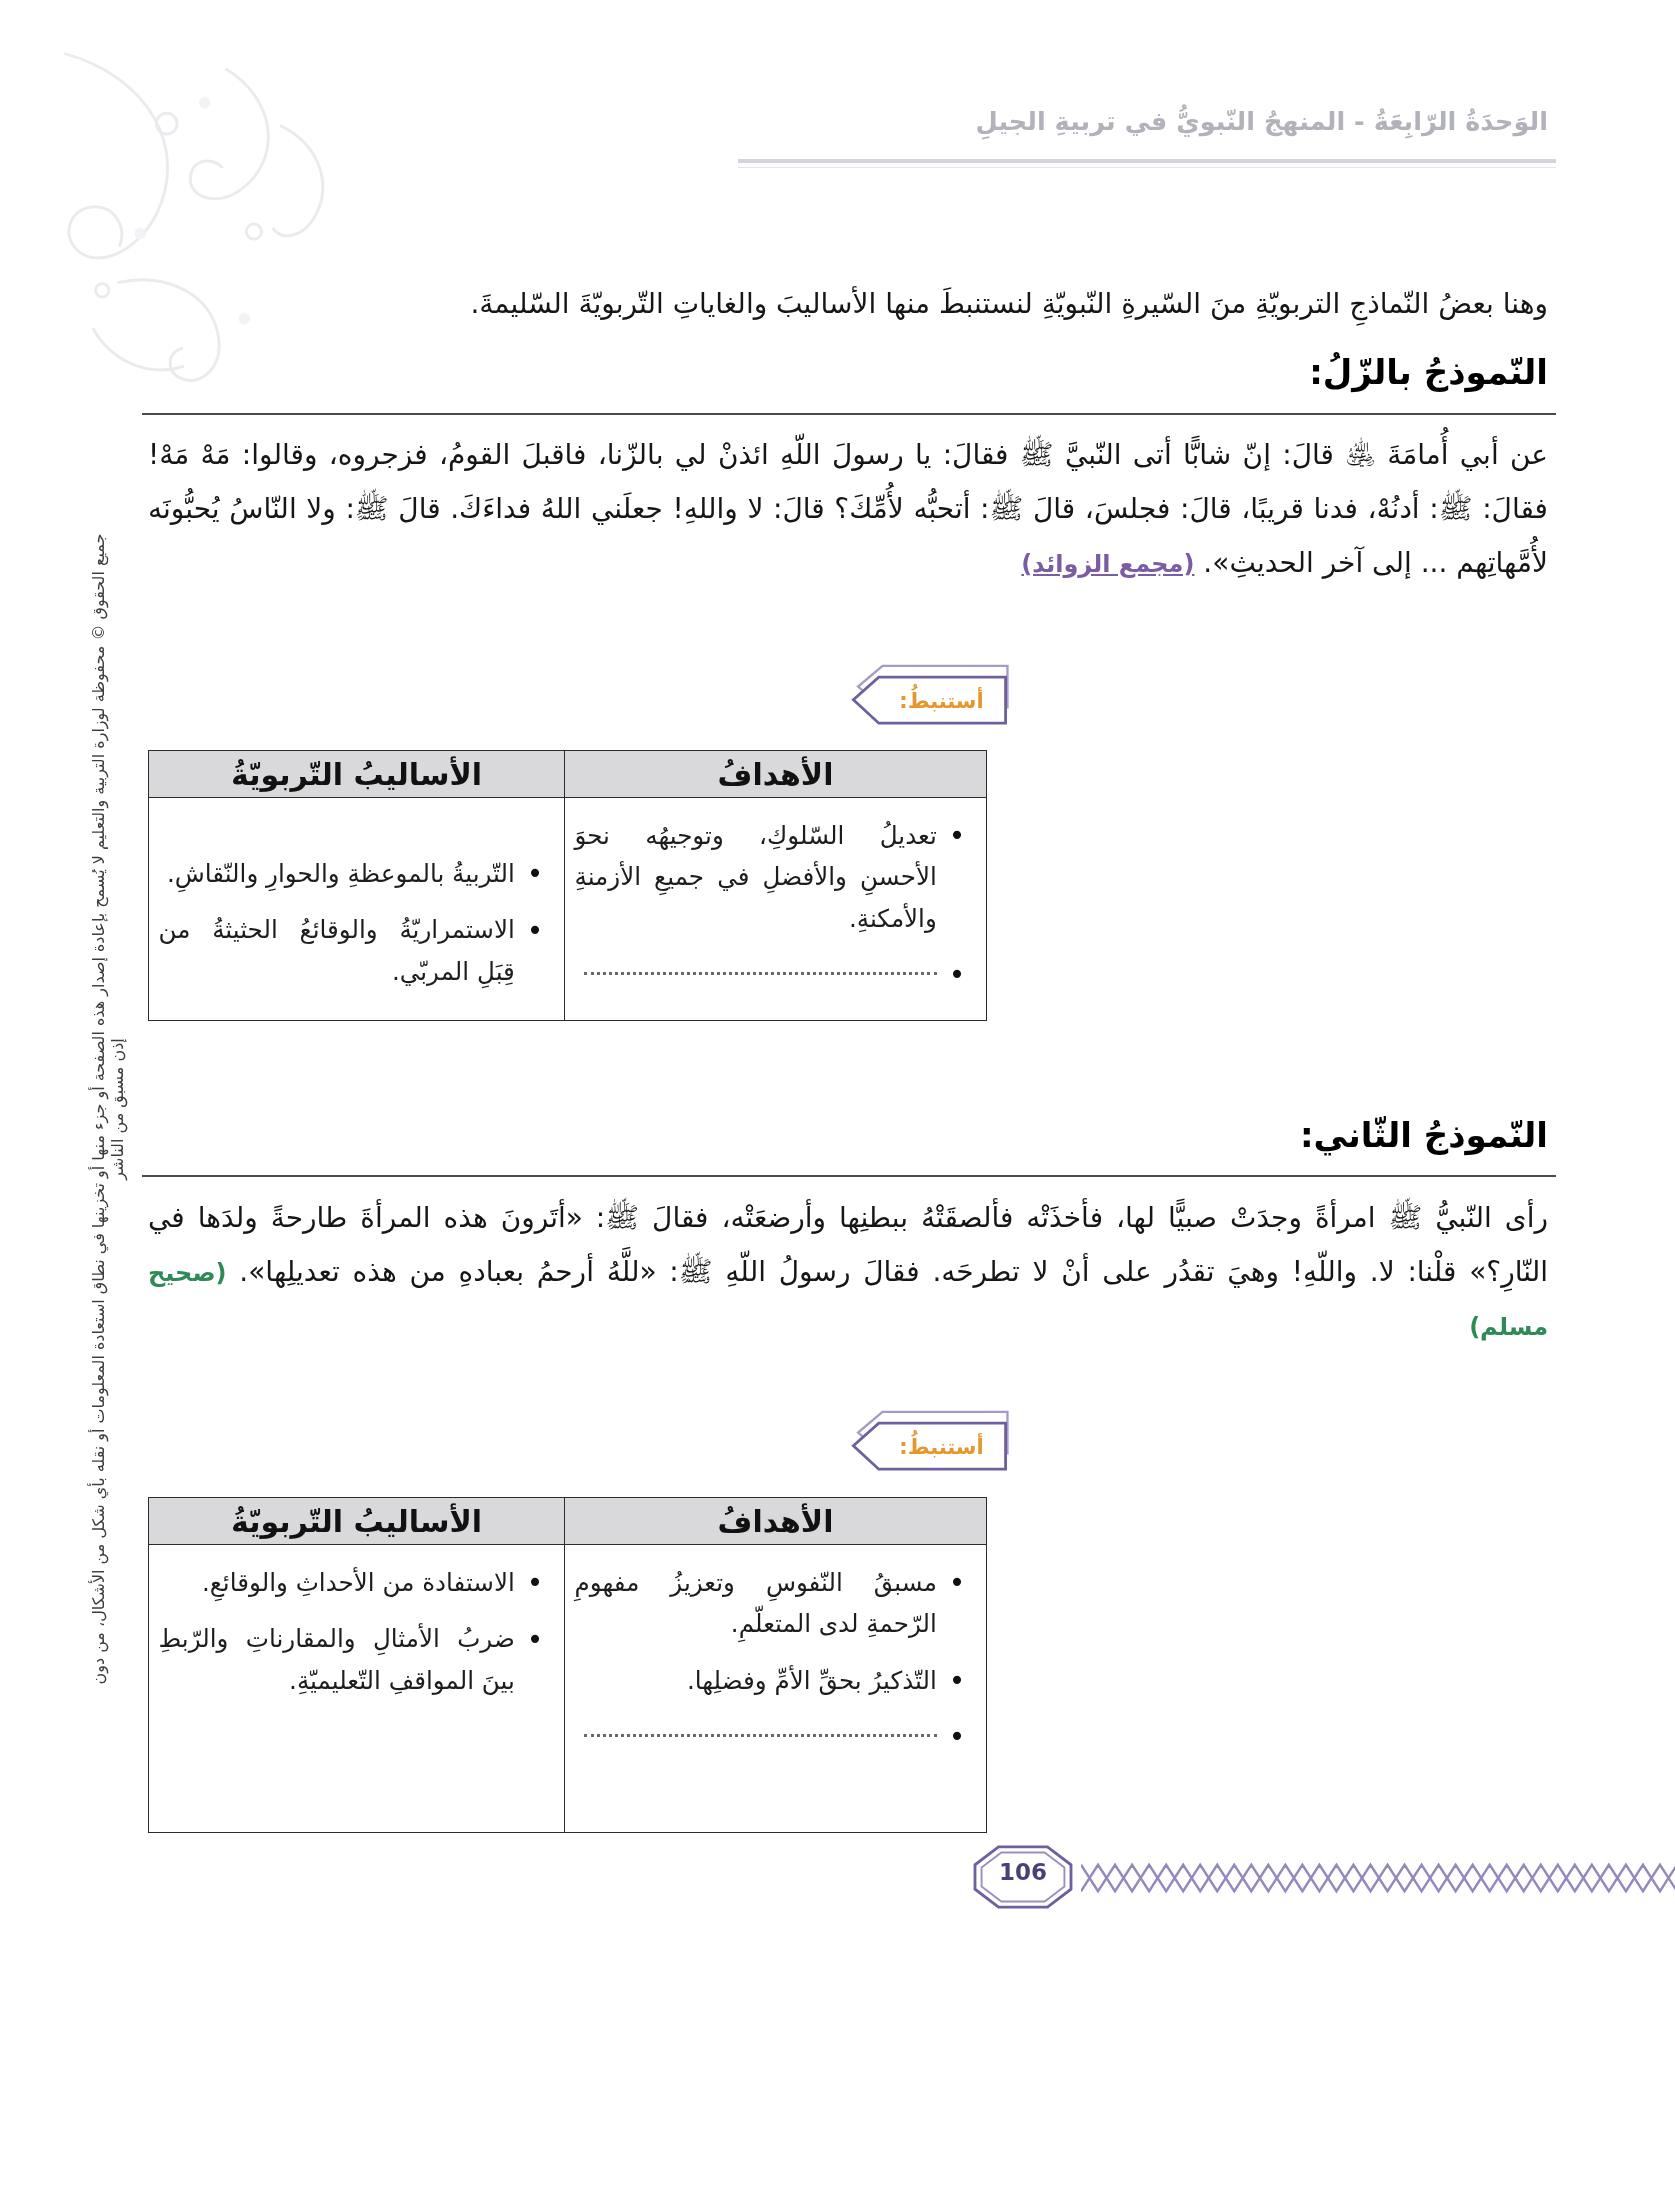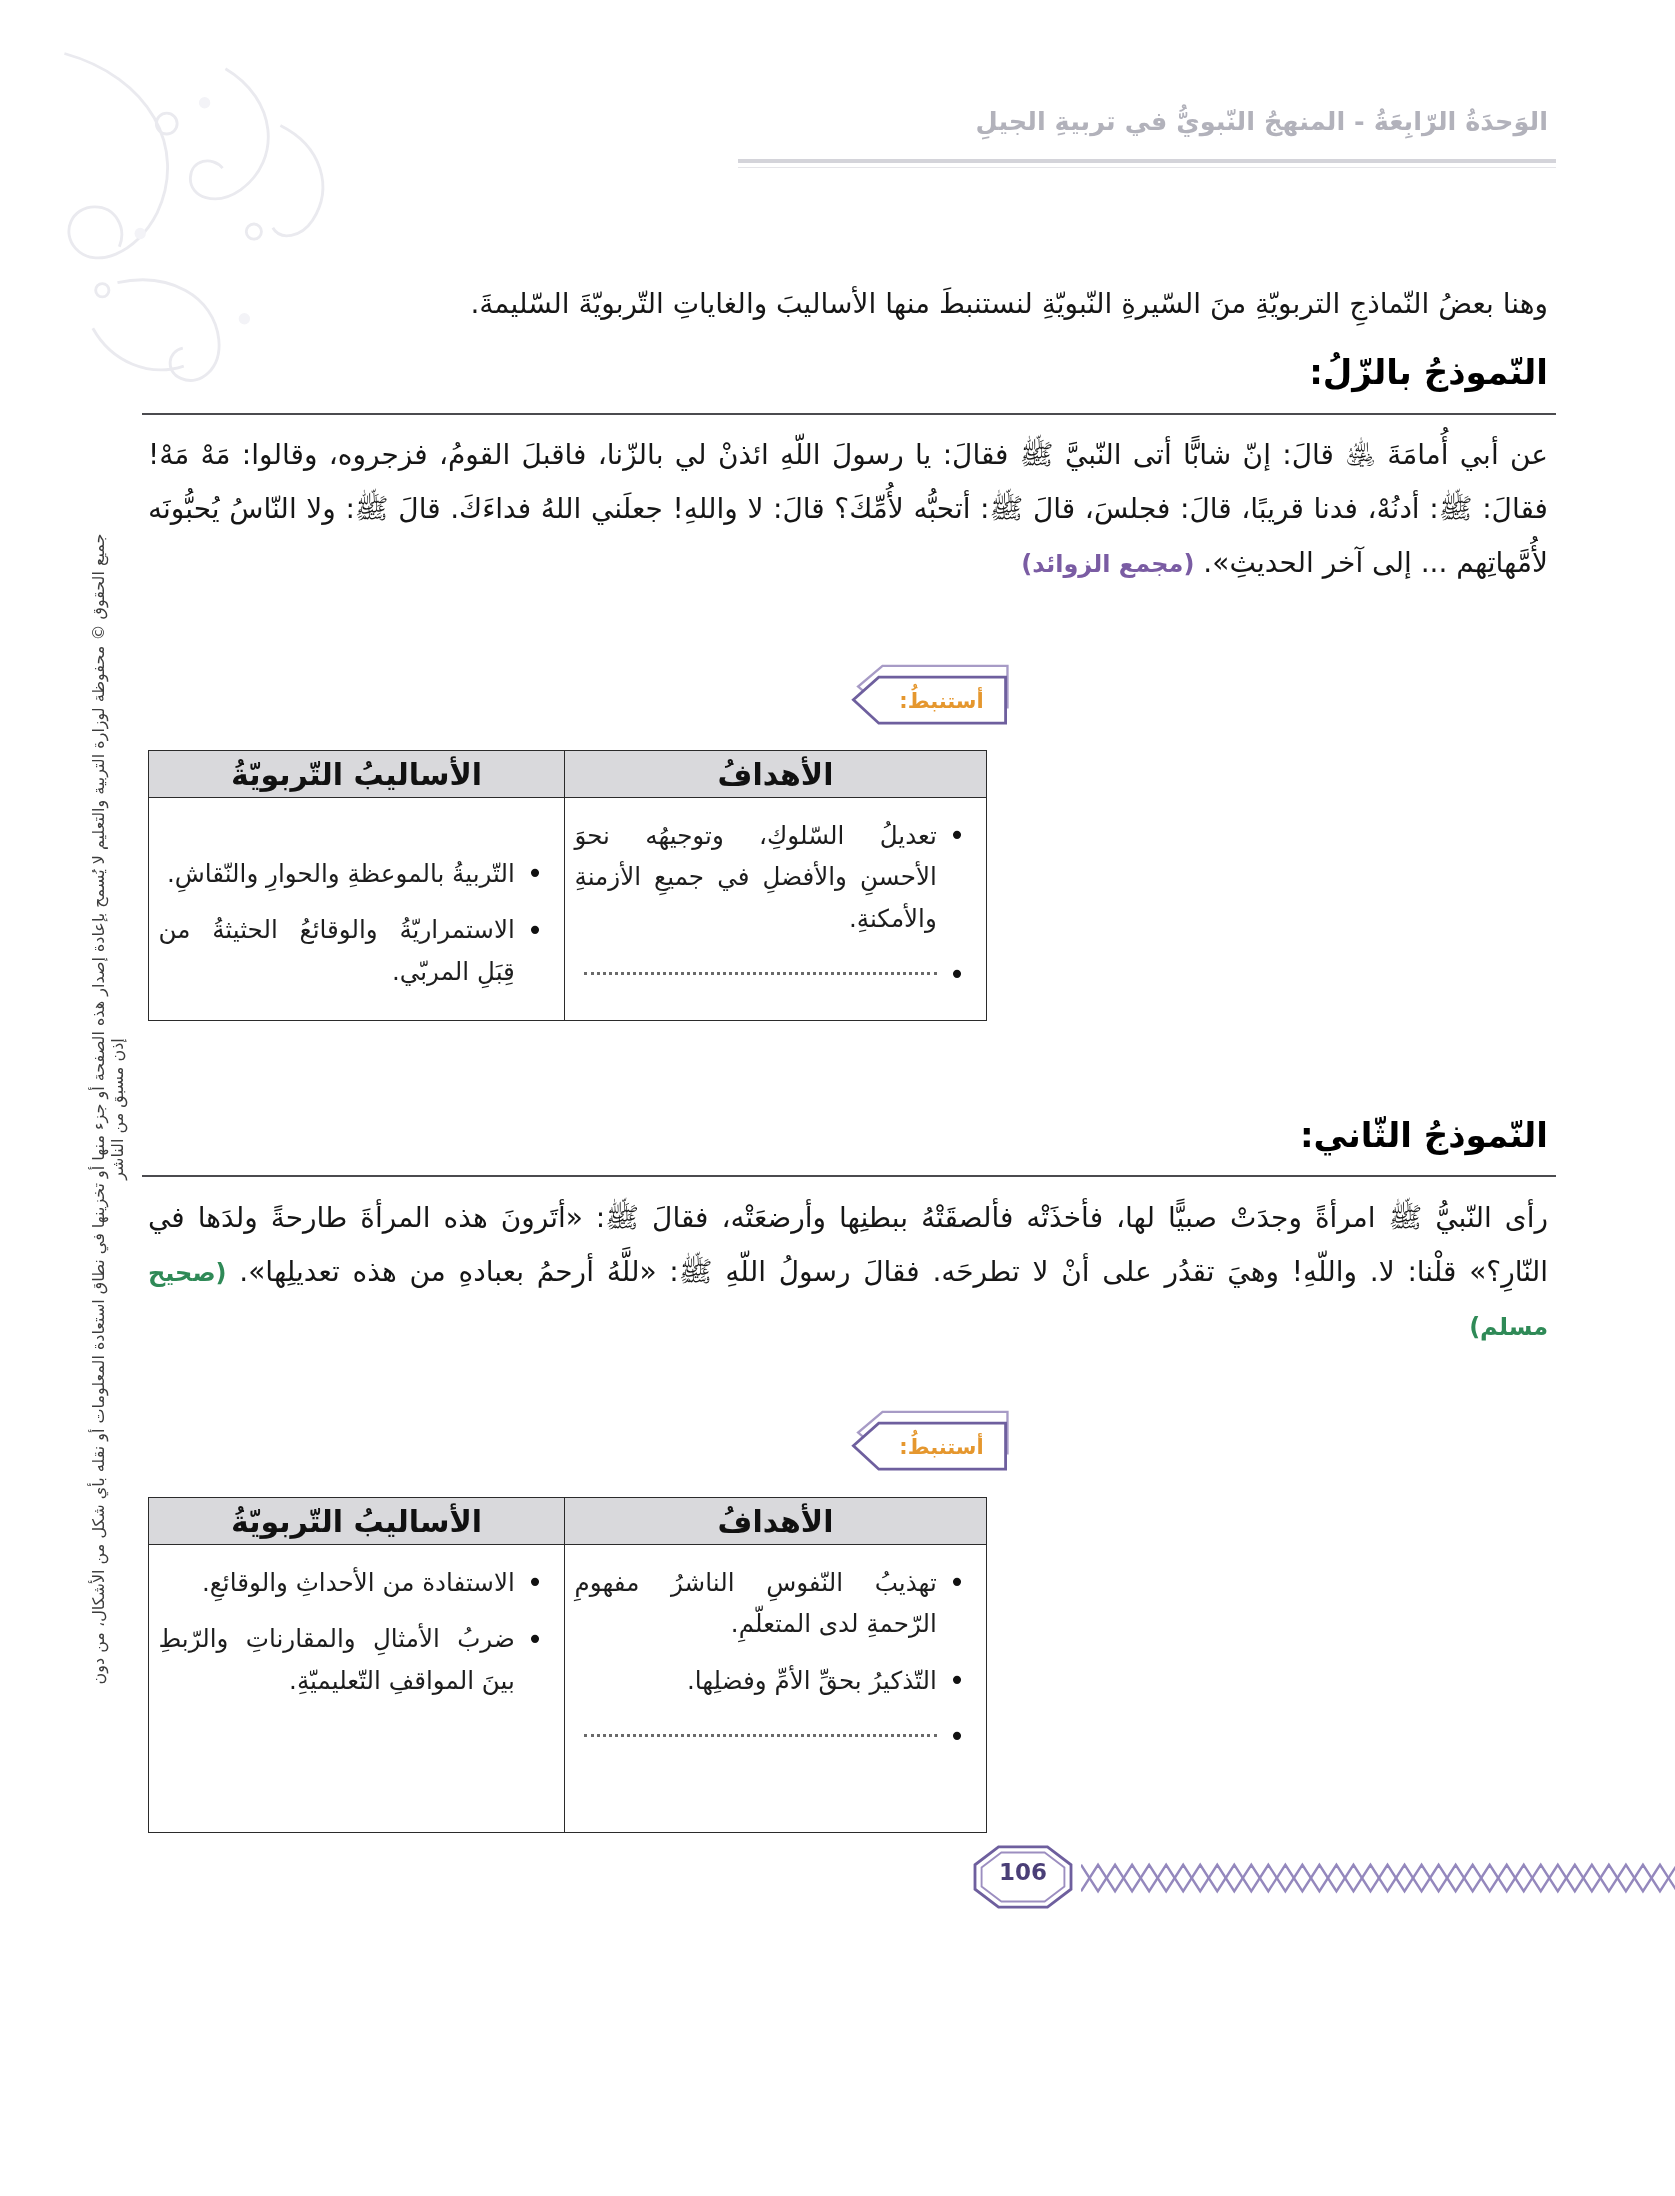--- a/index.html
+++ b/index.html
@@ -37,21 +37,21 @@
   }
   .heading-rule {
     position:absolute; left:142px; right:119px; height:1.9px; background:#4b4b4f;
   }
   .hadith {
     position:absolute; right:127px; left:148px;
     font-size:28px; line-height:1.92;
     text-align:justify; text-align-last:right; color:#161616;
   }
   .src { font-size:24px; font-weight:bold; }
-  .src-1 { color:#7a5ca3; }
+  .src-1 { color:#7a5ca3;text-decoration:underline; }
   .src-2 { color:#2f8a57; }
 
   
   .ribbon { position:absolute; left:850px; width:159px; height:62px; }
   .ribbon-label {
     position:absolute; left:30px; top:19px; width:123px; height:36px;
     line-height:36px; text-align:center;
     font-size:21px; font-weight:bold; color:#e5972e;
   }
 
@@ -203,21 +203,21 @@
       <tr>
         <th>الأهدافُ</th>
         <th>الأساليبُ التّربويّةُ</th>
       </tr>
     </thead>
     <tbody>
       <tr style="height:288px">
         <td>
           <ul class="blist">
             <li>
-              <span>تهذيبُ النّفوسِ الناشرُ مفهومِ الرّحمةِ لدى المتعلّمِ.</span>
+              <span>مسبقُ النّفوسِ وتعزيزُ مفهومِ الرّحمةِ لدى المتعلّمِ.</span>
             </li>
             <li>
               <span>التّذكيرُ بحقِّ الأمِّ وفضلِها.</span>
             </li>
             <li>
               <span class="dotline"></span>
             </li>
           </ul>
         </td>
         <td>

